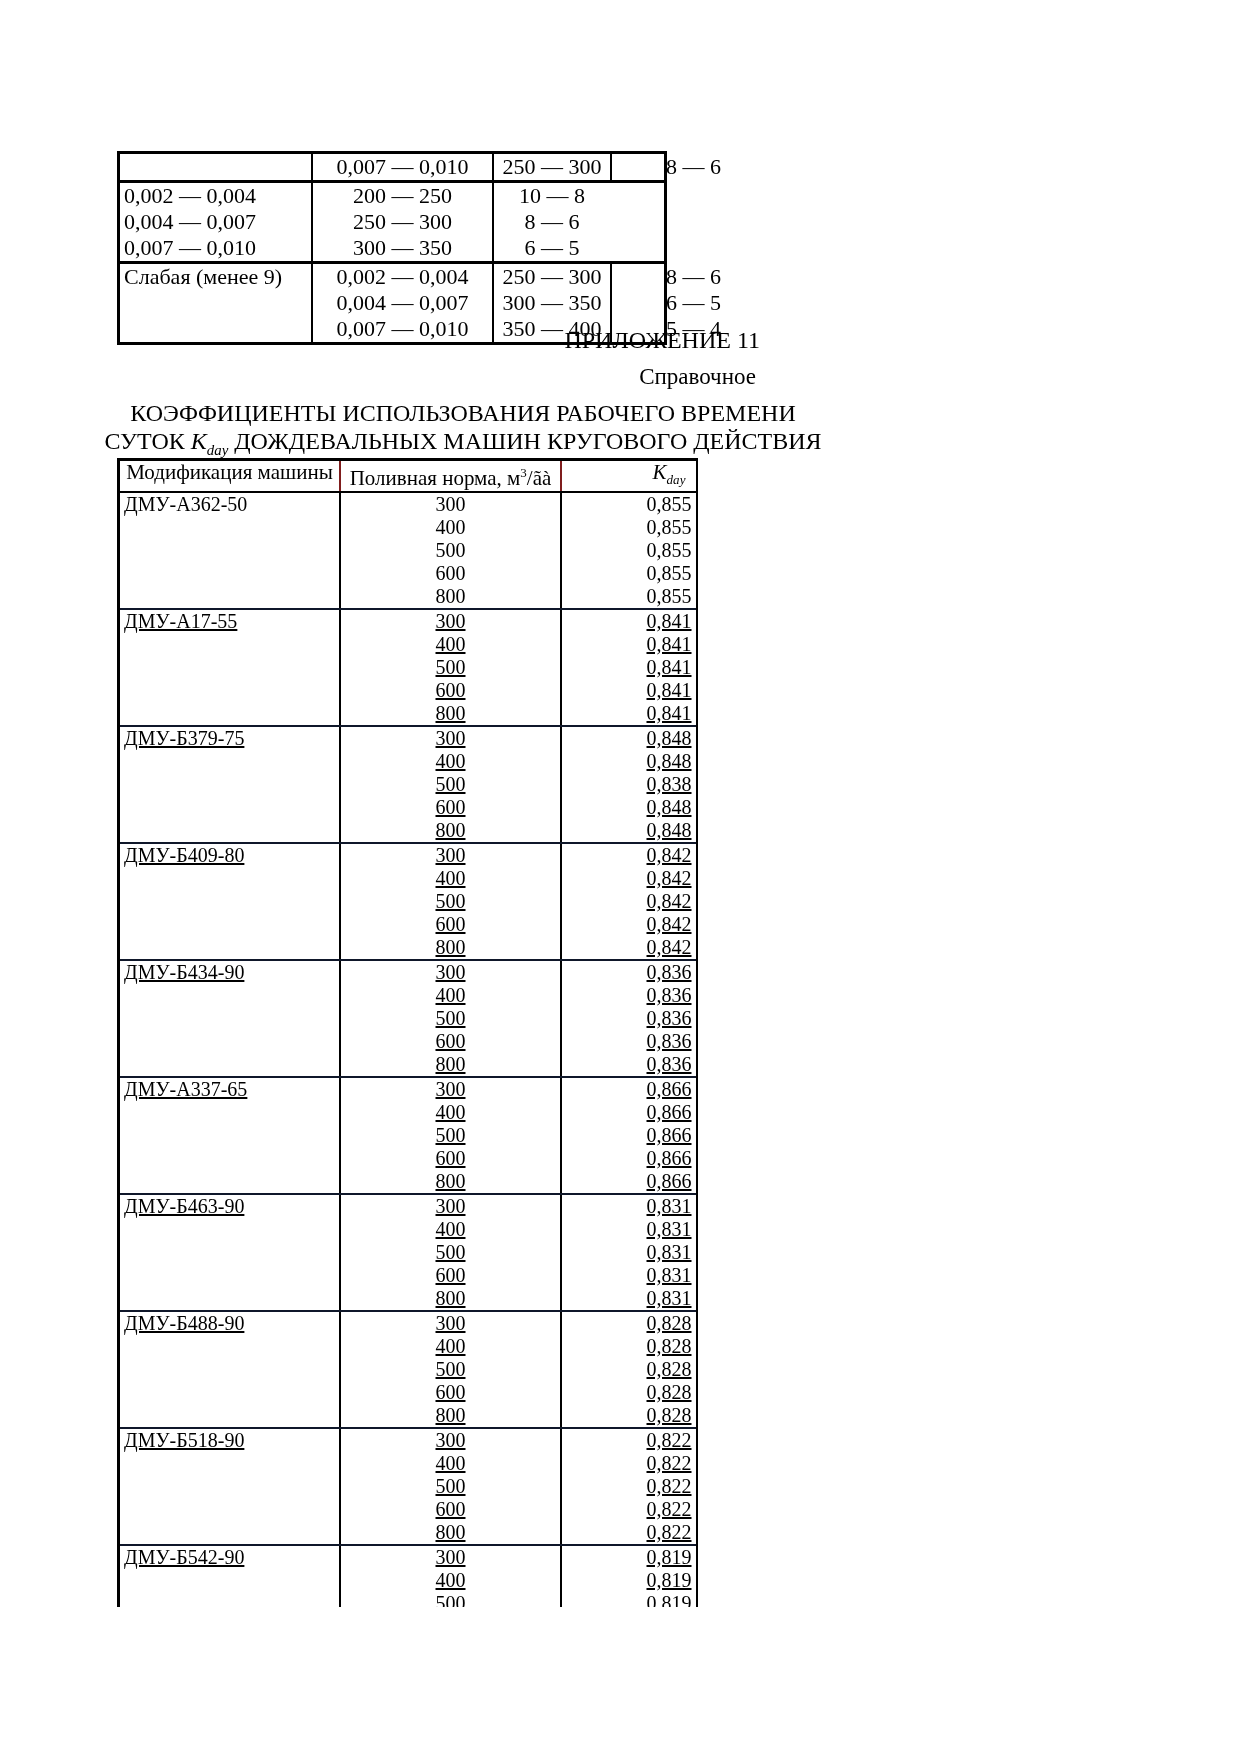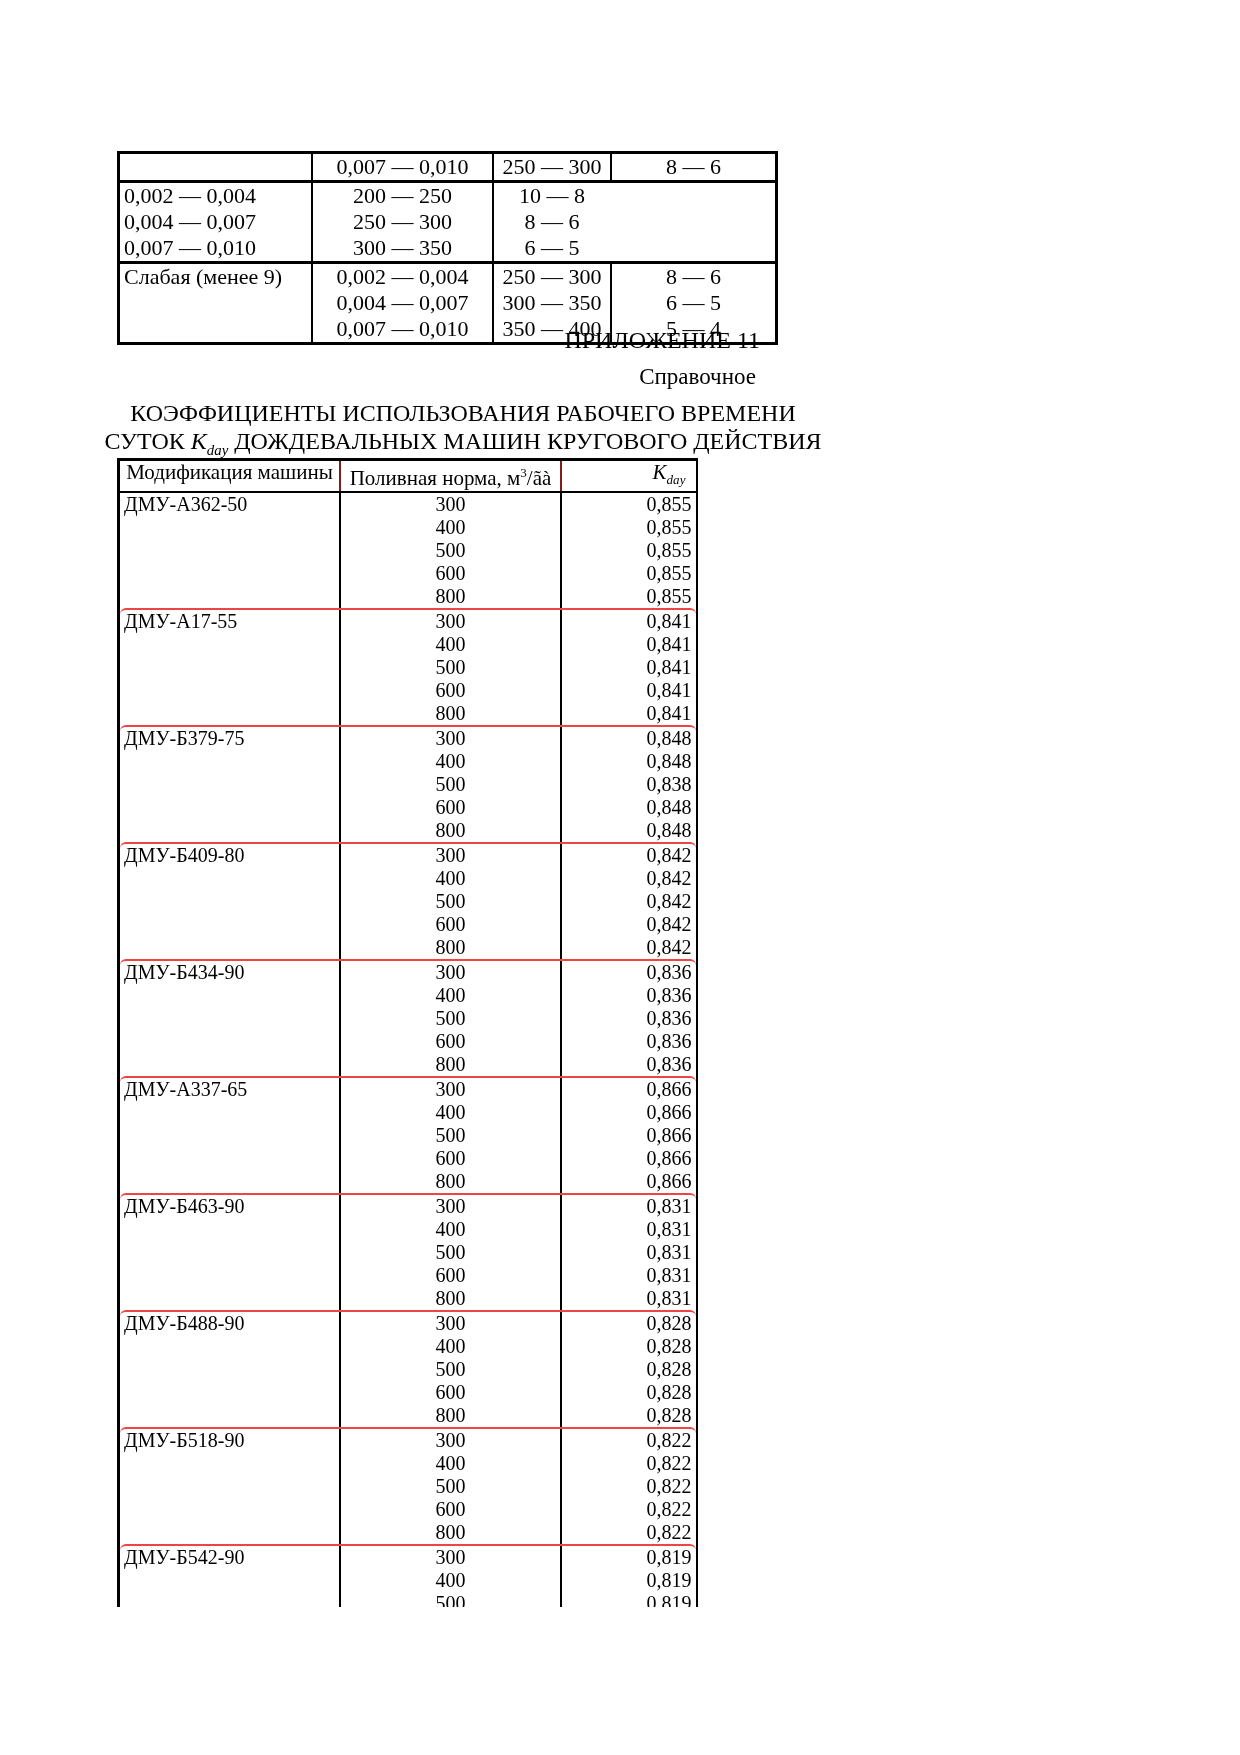--- a/index.html
+++ b/index.html
@@ -5,21 +5,21 @@
   html,body { margin:0; padding:0; background:#ffffff; }
   .page {
     position:relative; width:1240px; height:1755px; background:#ffffff;
     font-family:"Liberation Serif","DejaVu Serif",serif; color:#000;
     overflow:hidden;
   }
   * { box-sizing:border-box; }
 
   
   .top-table {
-    position:absolute; left:117px; top:151px; width:661px;
+    position:absolute; left:117px; top:151px; width:550px;
     border:3px solid #000;
   }
   .t-row { display:grid; grid-template-columns:191px 181px 118px 165px; }
   .t-row.t-sep { border-top:3px solid #000; }
   .t-cell {
     font-size:22px; line-height:26px; text-align:center;
     border-left:2px solid #000; padding:0;
   }
   .t-cell:first-child { border-left:none; text-align:left; padding-left:4px; }
   .t-line { height:26px; }
@@ -49,22 +49,22 @@
   .m-header {
     display:grid; grid-template-columns:219px 221px 216px;
     border-bottom:2px solid #000;
   }
   .m-hcell {
     font-size:21px; line-height:23px; text-align:center; padding:0;
     border-left:2px solid #7f1d1d; white-space:nowrap;
   }
   .m-hcell:first-child { border-left:none; }
   .m-hcell sup { font-size:0.62em; }
-  .m-block { display:grid; grid-template-columns:219px 221px 216px;border-radius:6px; }
-  .m-block.m-sep { border-top:2px solid #ef4444; }
+  .m-block { display:grid; grid-template-columns:219px 221px 216px; }
+  .m-block.m-sep { border-top:2px solid #0f172a;text-decoration:underline; }
   .m-cell { border-left:2px solid #000; }
   .m-cell:first-child { border-left:none; }
   .m-line { height:23px; font-size:20px; line-height:23px; text-align:center; }
   .m-label { text-align:left; padding-left:4px; white-space:nowrap; }
 </style>
 </head>
 <body>
 
 <div class="page">
 

